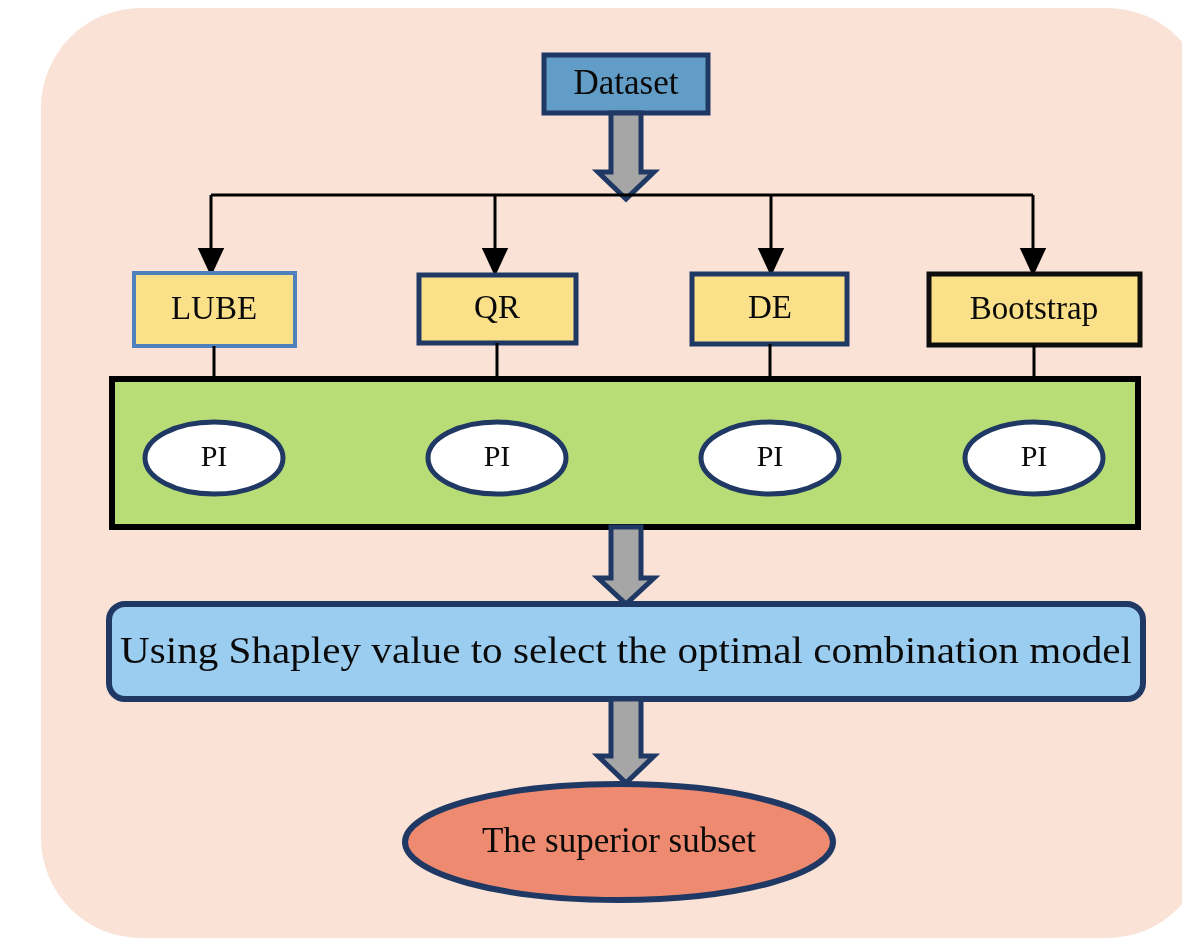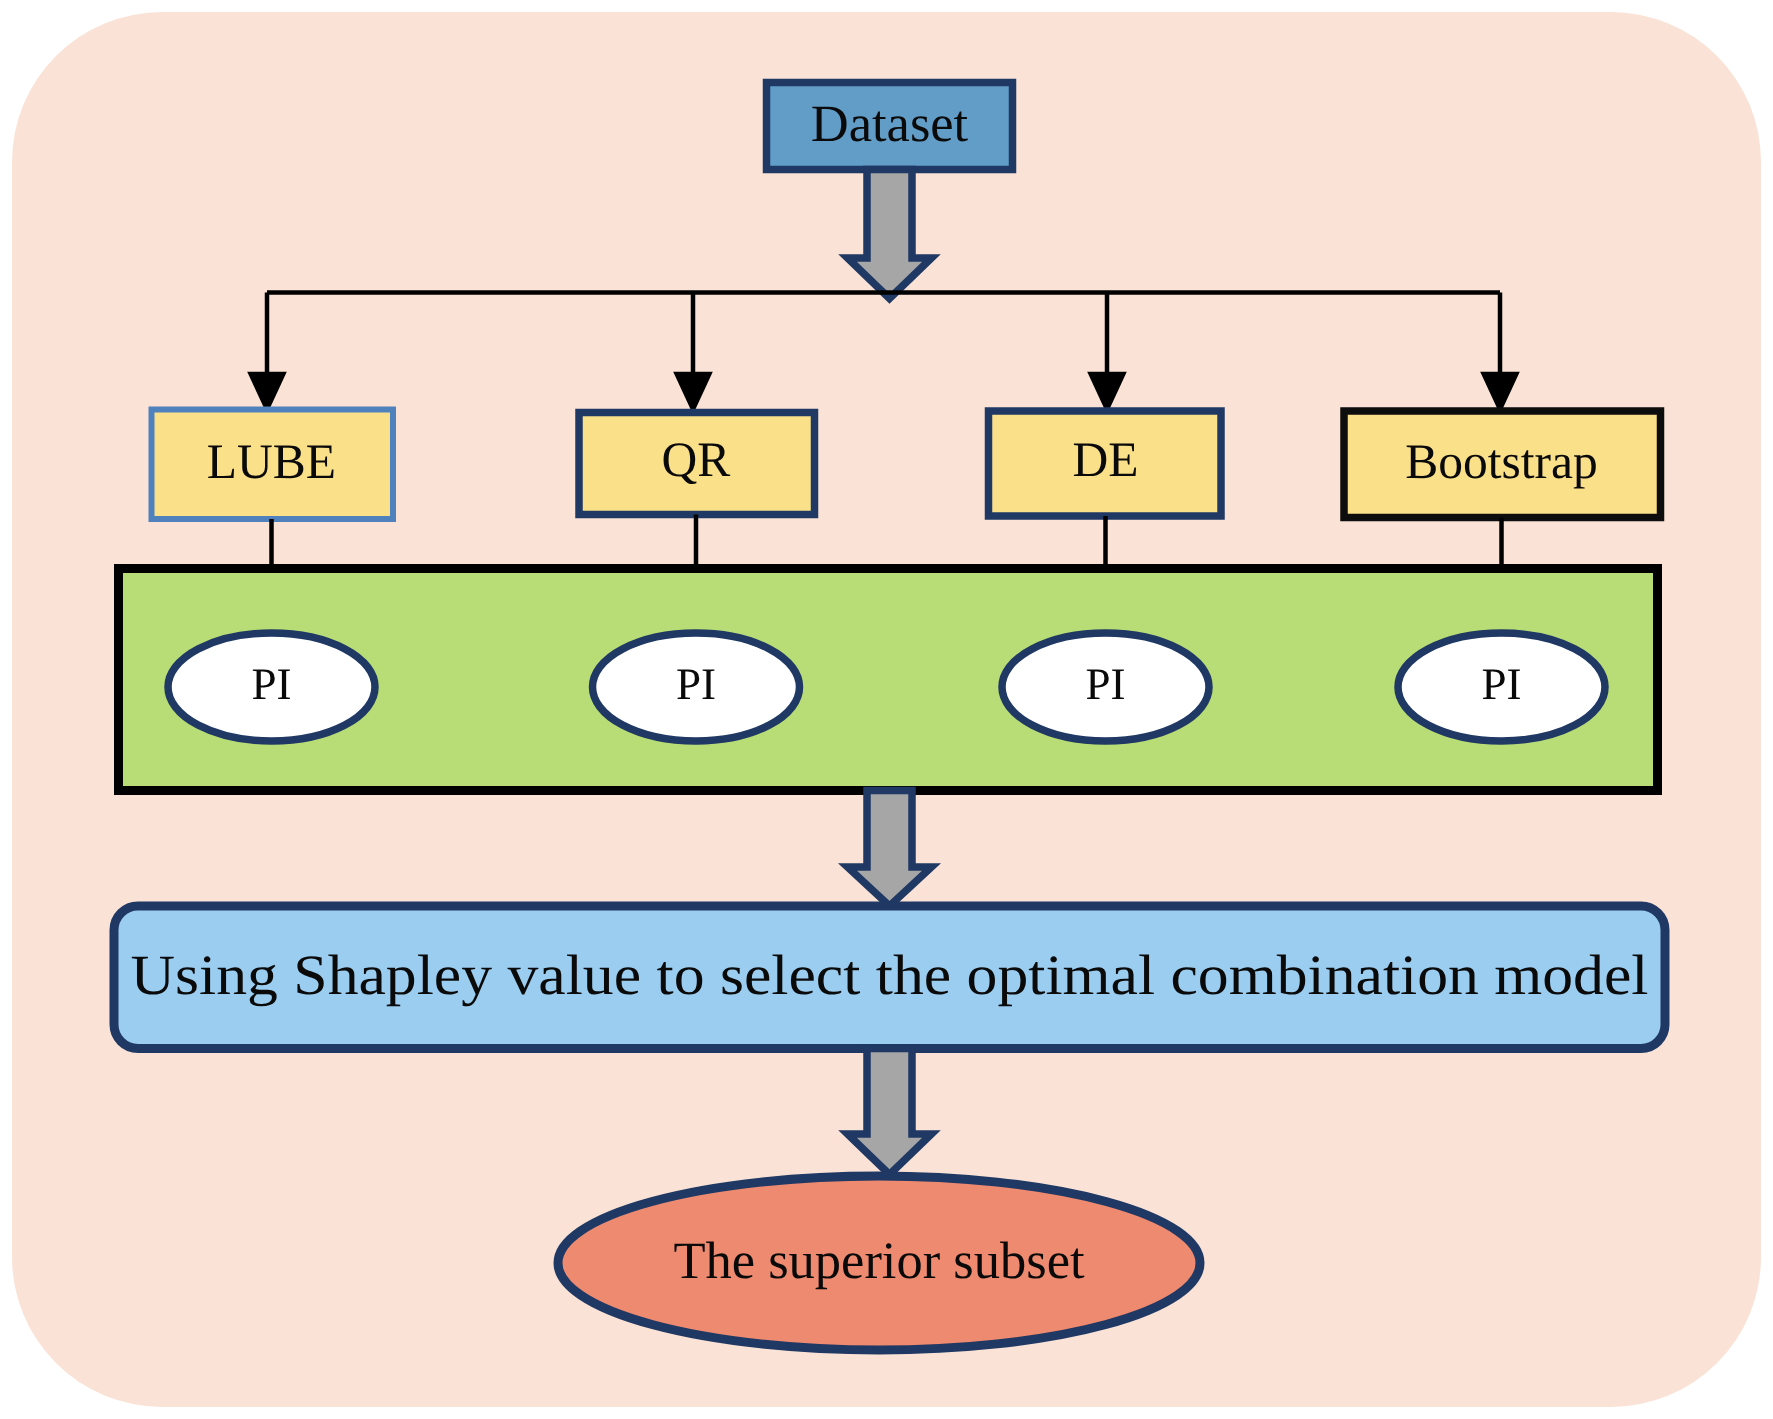--- a/index.html
+++ b/index.html
@@ -10,20 +10,21 @@
   body {
     width: 1182px;
     height: 946px;
     overflow: hidden;
     font-family: "Liberation Serif", "DejaVu Serif", serif;
   }
   #canvas {
     position: relative;
     width: 1060px;
     height: 946px;
+    margin-left: 33px;
   }
   #diagram {
     display: block;
     width: 1182px;
     height: 946px;
   }
   .node-label {
     font-family: "Liberation Serif", "DejaVu Serif", serif;
     fill: #0a0a0a;
     text-anchor: middle;

